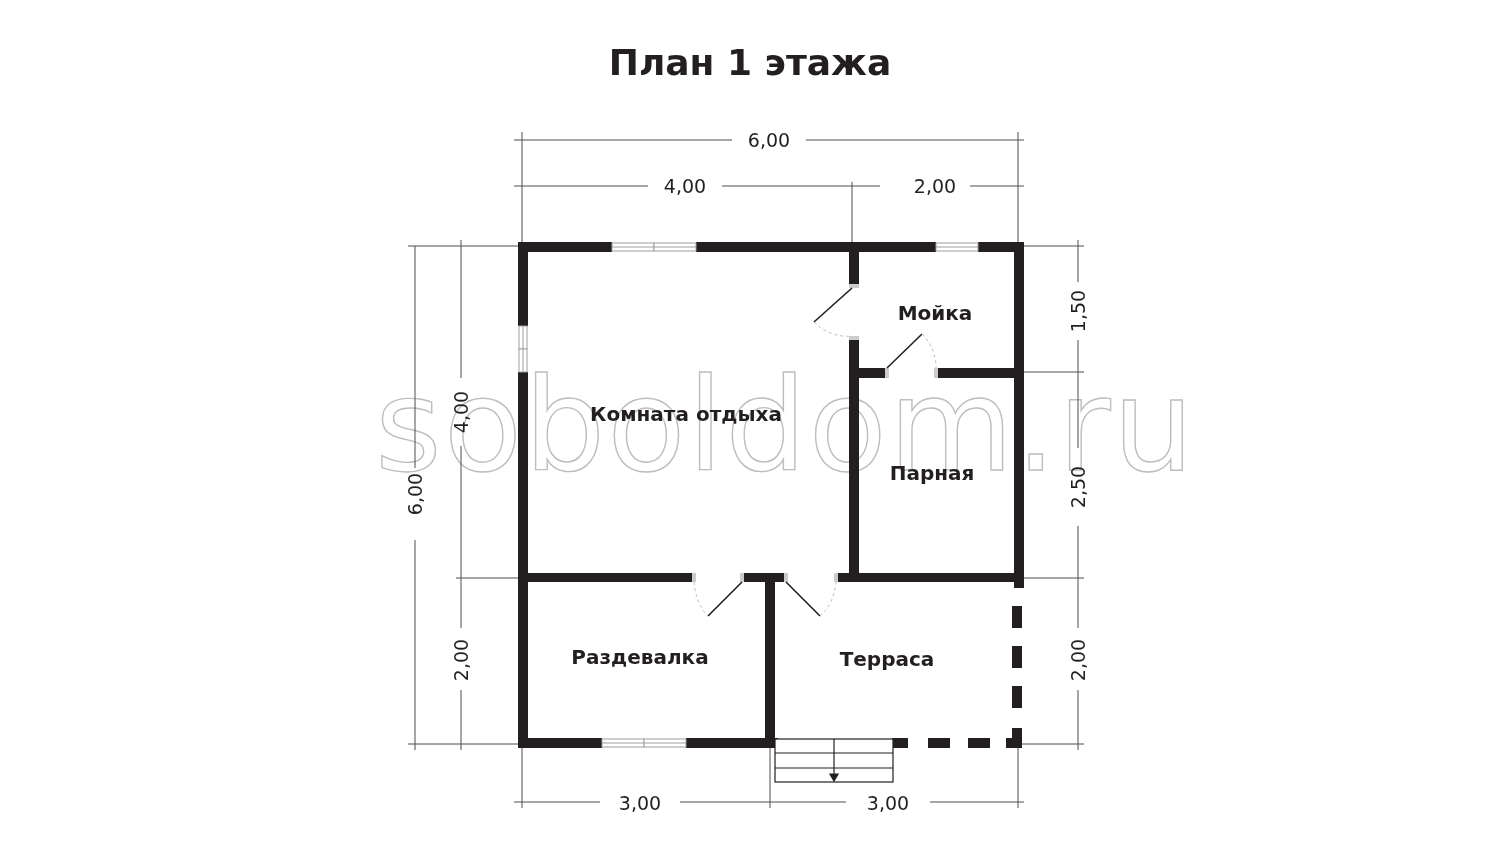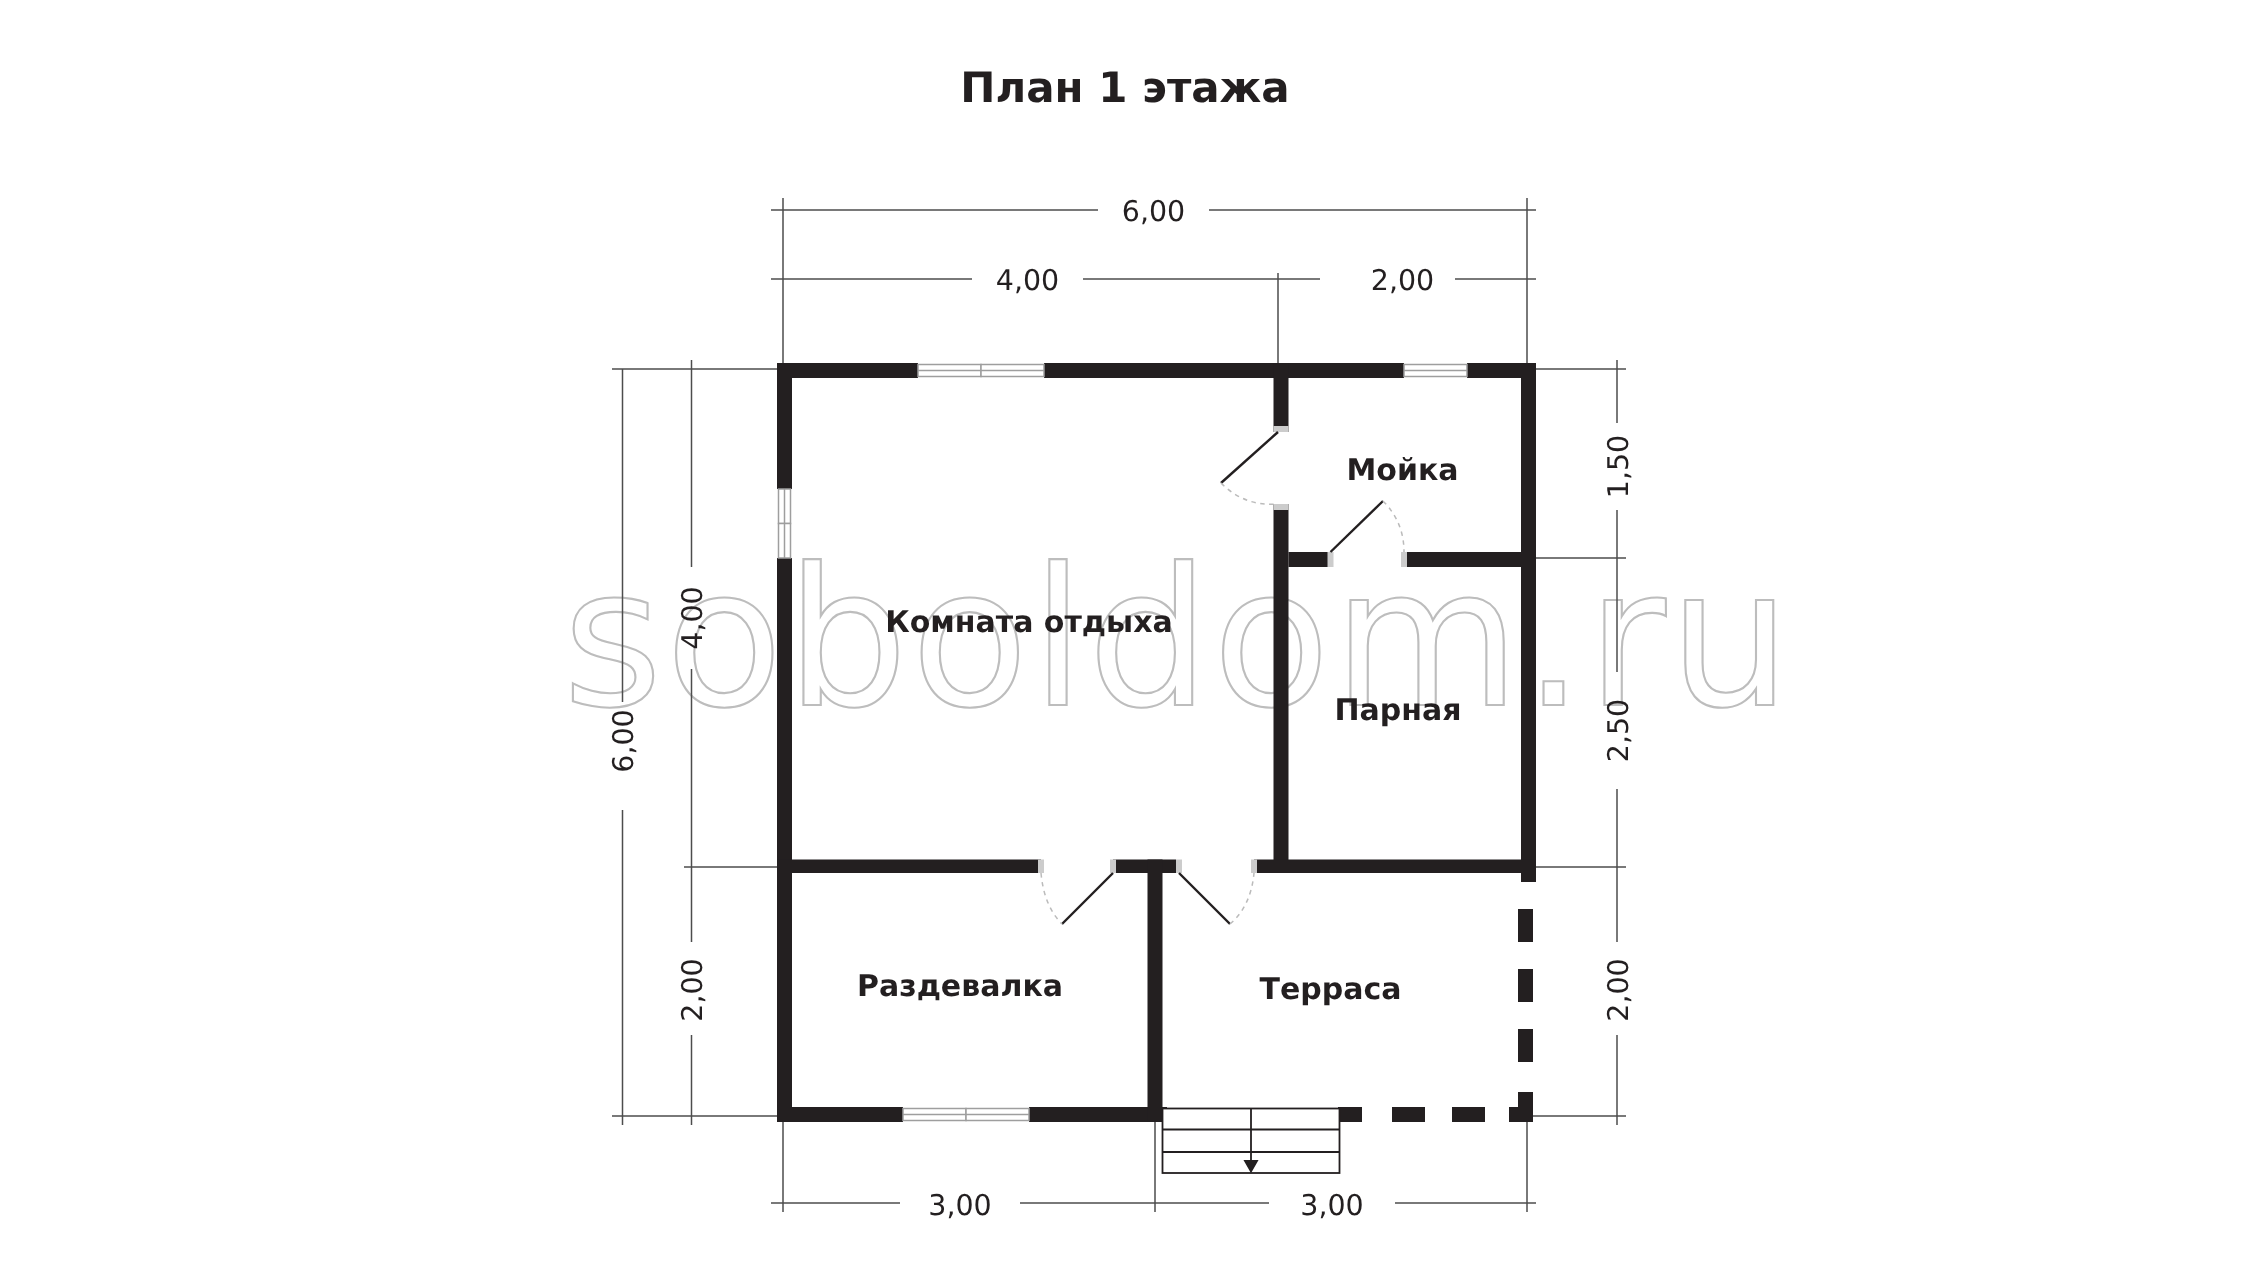--- a/index.html
+++ b/index.html
@@ -1,17 +1,17 @@
 <!DOCTYPE html>
 <html><head>
   <meta charset="utf-8">
   <style>
     html, body { margin: 0; padding: 0; background: #ffffff; }
     body { width: 1510px; height: 850px; position: relative; overflow: hidden; font-family: "DejaVu Sans", sans-serif; }
-    .title { position: absolute; left: 0; top: 42px; width: 1500px; text-align: center; font-size: 28px; font-weight: bold; color: #231f20; letter-spacing: 0px; font-family: "DejaVu Sans", sans-serif; }
+    .title { position: absolute; left: 0; top: 42px; width: 1500px; text-align: center; font-size: 36px; font-weight: bold; color: #231f20; letter-spacing: 0px; font-family: "DejaVu Sans", sans-serif; }
     svg { position: absolute; left: 0; top: 0; }
     .dim-text { font-family: "DejaVu Sans", sans-serif; font-size: 19px; fill: #231f20; }
     .room-text { font-family: "DejaVu Sans", sans-serif; font-size: 20px; font-weight: bold; fill: #231f20; }
     .watermark { font-family: "DejaVu Sans", sans-serif; font-size: 128px; fill: none; stroke: #bdbdbd; stroke-width: 1.4; letter-spacing: 2px; }
   </style>
 </head>
 <body>
 
 <div class="title">План 1 этажа</div>
 

